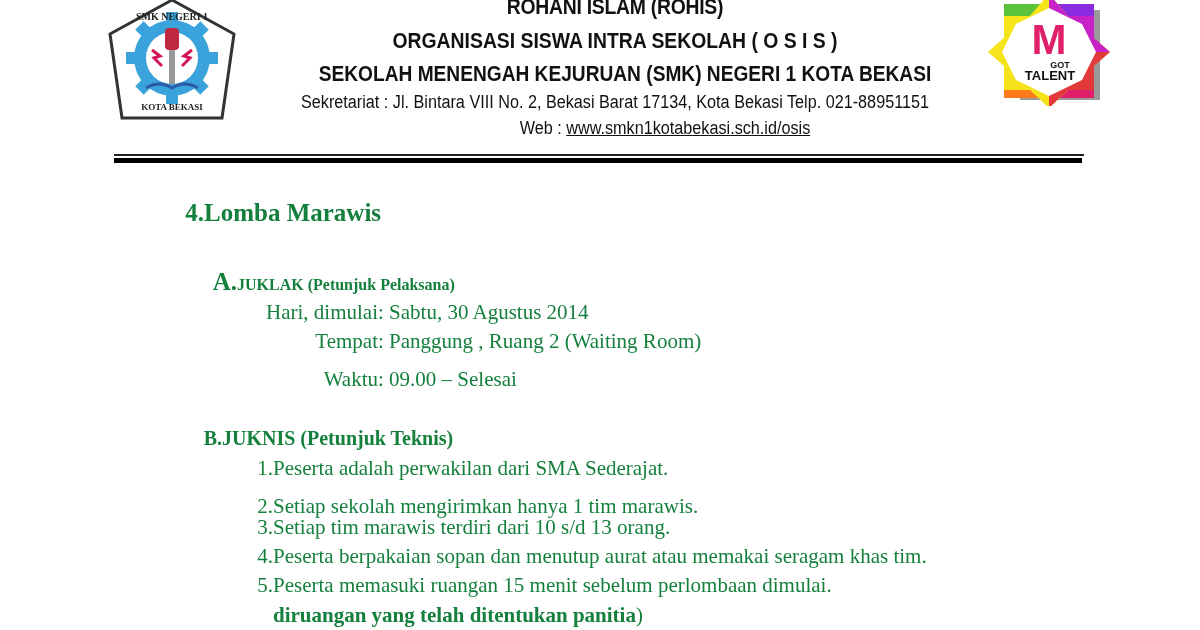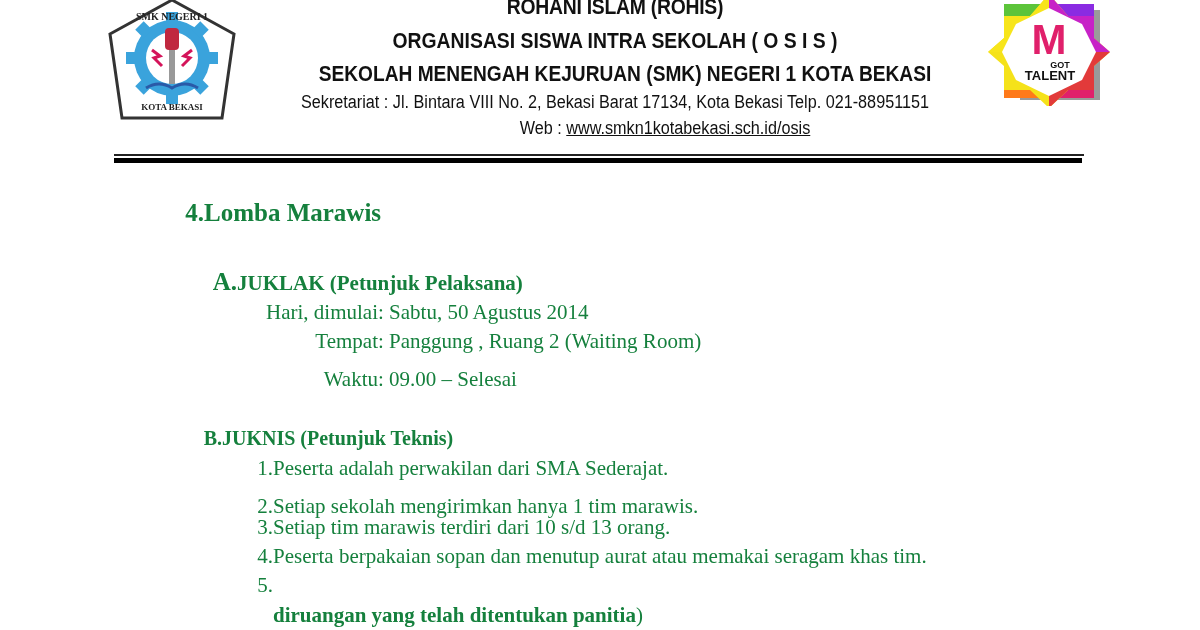--- a/index.html
+++ b/index.html
@@ -19,21 +19,21 @@
 
     .rule-thin { left: 114px; top: 154px; width: 970px; height: 2px; background: #222; }
     .rule-thick { left: 114px; top: 158px; width: 968px; height: 5px; background: #000; }
 
     .doc { font-family: Liberation Serif, serif; color: #15803d; white-space: nowrap; text-align: right; }
     .sec-title { left: 167px; top: 199px; font-size: 25px; font-weight: bold; }
     .sec-title .num { display: inline-block; width: 37px; }
 
     .sub-a { left: 203px; top: 268px; font-size: 22px; font-weight: bold; }
     .sub-a .lbl { font-size: 25px; display: inline-block; width: 34px; }
-    .sub-a .txt { font-size: 21px; }
+    .sub-a .txt { font-size: 16px; }
 
     .kv { left: 238px; font-size: 21px; }
     .kv .k { display: inline-block; width: 140px; }
     .kv-0 { top: 300px; }
     .kv-1 { top: 329px; }
     .kv-2 { top: 357px; margin-top: 10px; }
 
     .sub-b { left: 188px; top: 427px; font-size: 20px; font-weight: bold; }
     .sub-b .lbl { display: inline-block; width: 34px; }
 
@@ -113,21 +113,21 @@
 <div class="abs rule-thick"></div>
 
 <div class="abs doc sec-title">
   <span class="num">4.</span><span>Lomba Marawis</span>
 </div>
 
 <div class="abs doc sub-a">
   <span class="lbl">A.</span><span class="txt">JUKLAK (Petunjuk Pelaksana)</span>
 </div>
 <div class="abs doc kv kv-0">
-  <span class="k">Hari, dimulai</span><span>: Sabtu, 50 Agustus 2014</span>
+  <span class="k">Hari, dimulai</span><span>: Sabtu, 30 Agustus 2014</span>
 </div>
 <div class="abs doc kv kv-1">
   <span class="k">Tempat</span><span>: Panggung , Ruang 2 (Waiting Room)</span>
 </div>
 <div class="abs doc kv kv-2">
   <span class="k">Waktu</span><span>: 09.00 – Selesai</span>
 </div>
 
 <div class="abs doc sub-b">
   <span class="lbl">B.</span><span>JUKNIS (Petunjuk Teknis)</span>
@@ -140,17 +140,18 @@
 </div>
 <div class="abs doc li li-2">
   <span class="n">3.</span><span>Setiap tim marawis terdiri dari 10 s/d 13 orang.</span>
 </div>
 <div class="abs doc li li-3">
   <span class="n">4.</span><span>Peserta berpakaian sopan dan menutup aurat atau memakai seragam khas tim.</span>
 </div>
 <div class="abs doc li li-4" style="display:flex;">
   <span class="n">5.</span>
   <span class="line">
+    <span>Peserta memasuki ruangan 15 menit sebelum perlombaan dimulai.</span>
   </span>
 </div>
 <div class="abs doc li-4-b">
   <b>diruangan yang telah ditentukan panitia</b><span>)</span>
 </div>
 
 </body></html>

